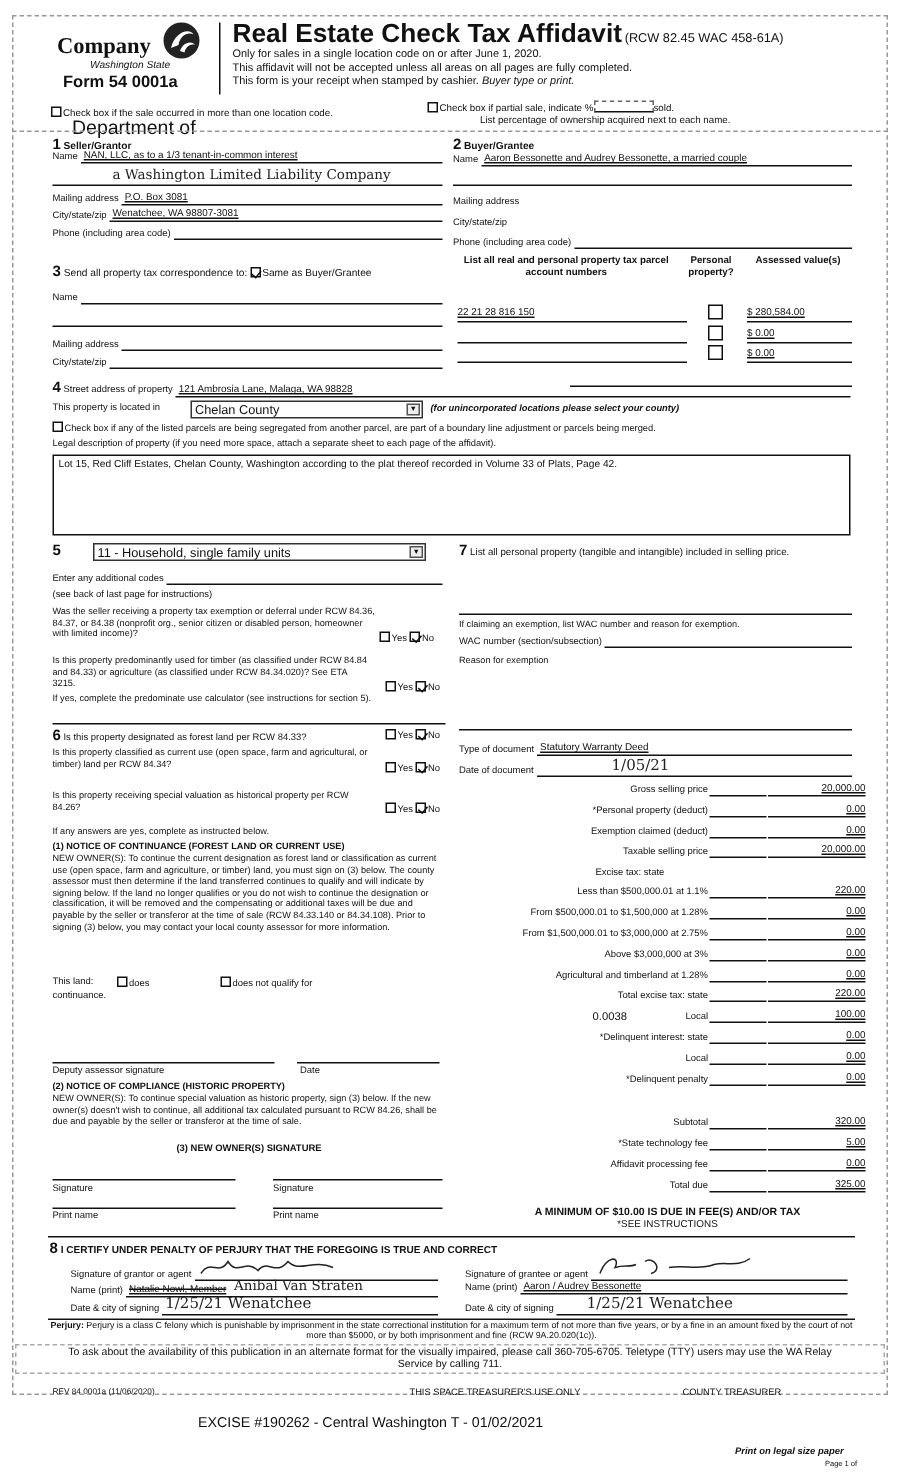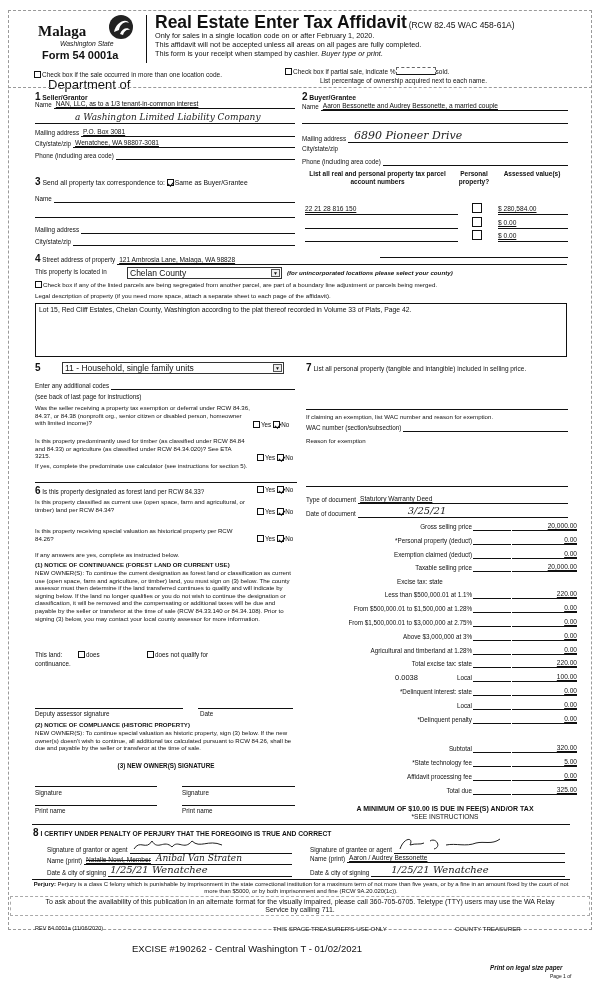--- a/index.html
+++ b/index.html
@@ -2,21 +2,21 @@
 <html><head>
 <meta charset="utf-8">
 <style>
   * { box-sizing: border-box; margin: 0; padding: 0; }
   html, body { width: 600px; height: 988px; background: #fff; overflow: hidden; }
   body { font-family: "Liberation Sans", sans-serif; color: #111; font-size: 6.3px; line-height: 1.2; position: relative; }
   .abs { position: absolute; }
   .dash-box { border: 1px dashed #777; }
   .uline { border-bottom: 0.8px solid #111; }
   .fill { text-decoration: underline; font-family: "Liberation Sans", sans-serif; font-size: 6.6px; }
-  .hand { font-family: "DejaVu Serif", serif; font-style: italic; font-size: 10px; color: #222; }
+  .hand { font-family: "DejaVu Serif", serif; font-size: 10px; color: #222; }
   .sec-num { font-weight: bold; font-size: 10px; }
   .bold { font-weight: bold; }
   .cb { display: inline-block; width: 7px; height: 7px; border: 0.8px solid #111; vertical-align: -1px; margin-right: 1px; position: relative; background: #fff; }
   .cb.big { width: 9px; height: 9px; }
   .cb.checked::after { content: ""; position: absolute; left: 1.5px; top: -0.5px; width: 2.5px; height: 5px; border: solid #111; border-width: 0 1.3px 1.3px 0; transform: rotate(40deg); }
   .sel { border: 1px solid #333; background: #fff; font-size: 8.5px; padding: 0 2px; position: absolute; height: 12px; line-height: 11px; }
   .sel .arrow { position: absolute; right: 1px; top: 1px; width: 9px; height: 8px; border: 0.8px solid #555; background: #eee; font-size: 5px; line-height: 7px; text-align: center; }
   .row { position: absolute; display: flex; align-items: flex-end; white-space: nowrap; }
   .row .lbl { padding-right: 2px; }
   .row .line { flex: 1; border-bottom: 0.8px solid #111; height: 8px; position: relative; }
@@ -29,38 +29,38 @@
   .center { text-align: center; }
   .vline { position: absolute; background: #111; width: 1px; }
 </style>
 </head>
 <body>
 
 <div class="abs dash-box" style="left:8px;top:10px;width:584px;height:920px;border-color:#999;"></div>
 
 <div class="abs" style="left:34px;top:14px;width:110px;height:50px;">
   <div class="abs" style="left:14px;top:19px;font-size:13px;margin-top:44px;">Department of</div>
-  <div class="abs" style="left:4px;top:8px;font-size:15px;font-weight:bold;font-family:'Liberation Serif',serif;">Malaga</div>
+  <div class="abs" style="left:4px;top:8px;font-size:15px;font-weight:bold;font-family:'Liberation Serif',serif;">Company</div>
   <div class="abs" style="left:74px;top:0px;width:26px;height:26px;">
     <svg width="26" height="26" viewBox="0 0 26 26">
         <circle cx="13" cy="13" r="12" fill="#222"></circle>
         <path d="M6 18 C8 8, 18 4, 21 9 C18 7, 12 9, 11 16 Z" fill="#fff"></path>
         <path d="M12 20 C14 14, 20 13, 22 16 C19 15, 16 17, 15 21 Z" fill="#fff"></path>
       </svg>
   </div>
   <div class="abs" style="left:26px;top:26px;font-size:6.8px;font-style:italic;">Washington State</div>
   <div class="abs" style="left:8px;top:35px;font-size:11px;font-weight:bold;">Form 54 0001a</div>
 </div>
 <div class="vline" style="left:146px;top:15px;height:48px;"></div>
 <div class="abs" style="left:155px;top:12px;white-space:nowrap;">
-  <span style="font-size:17.5px;font-weight:bold;">Real Estate Enter Tax Affidavit</span>
+  <span style="font-size:17.5px;font-weight:bold;">Real Estate Check Tax Affidavit</span>
   <span style="font-size:8.5px;">(RCW 82.45 WAC 458-61A)</span>
 </div>
 <div class="abs" style="left:155px;top:32px;font-size:7.3px;line-height:1.2;">
-  <div>Only for sales in a single location code on or after February 1, 2020.</div>
+  <div>Only for sales in a single location code on or after June 1, 2020.</div>
   <div>This affidavit will not be accepted unless all areas on all pages are fully completed.</div>
   <div><span>This form is your receipt when stamped by cashier.</span> <i>Buyer type or print.</i></div>
 </div>
 <div class="abs" style="left:34px;top:71px;font-size:6.5px;white-space:nowrap;">
   <span class="cb"></span><span>Check box if the sale occurred in more than one location code.</span>
 </div>
 <div class="abs" style="left:285px;top:67px;font-size:6.5px;white-space:nowrap;">
   <span class="cb"></span><span>Check box if partial sale, indicate %</span><span style="display:inline-block;width:40px;border:0.6px dashed #666;border-bottom:0.8px solid #111;height:8px;vertical-align:-1px;"></span><span>sold.</span>
 </div>
 <div class="abs" style="left:320px;top:77px;font-size:6.5px;">List percentage of ownership acquired next to each name.</div>
@@ -105,23 +105,20 @@
   <span class="lbl">Name</span>
     <span class="line">
       <span class="fill">Aaron Bessonette and Audrey Bessonette, a married couple</span>
     </span>
 </div>
 <div class="row" style="left:302px;top:116px;width:266px;">
     <span class="line"></span>
   </div>
 <div class="row" style="left:302px;top:131px;width:266px;">
   <span class="lbl">Mailing address</span>
-    <span class="line" style="height:12px;">
-      <span class="hand" style="font-size:11px;left:6px;">6890 Pioneer Drive</span>
-    </span>
 </div>
 <div class="row" style="left:302px;top:145px;width:266px;">
   <span class="lbl">City/state/zip</span>
 </div>
 <div class="row" style="left:302px;top:158px;width:266px;">
   <span class="lbl">Phone (including area code)</span>
     <span class="line"></span>
 </div>
 
 <div class="abs center bold" style="left:305px;top:170px;width:145px;font-size:6.5px;">List all real and personal property tax parcel account numbers</div>
@@ -260,21 +257,21 @@
 
 <div class="row" style="left:306px;top:496px;width:262px;">
   <span class="lbl">Type of document</span>
     <span class="line">
       <span class="fill">Statutory Warranty Deed</span>
     </span>
 </div>
 <div class="row" style="left:306px;top:508px;width:262px;">
   <span class="lbl">Date of document</span>
     <span class="line" style="height:10px;">
-      <span class="hand" style="left:50px;font-size:10px;">3/25/21</span>
+      <span class="hand" style="left:50px;font-size:10px;">1/05/21</span>
     </span>
 </div>
 
 <div class="money-row" style="top:522px;">
     <span class="lbl">Gross selling price</span>
     <span class="lead"></span>
     <span class="val">20,000.00</span>
   </div>
 <div class="money-row" style="top:536px;">
     <span class="lbl">*Personal property (deduct)</span>

